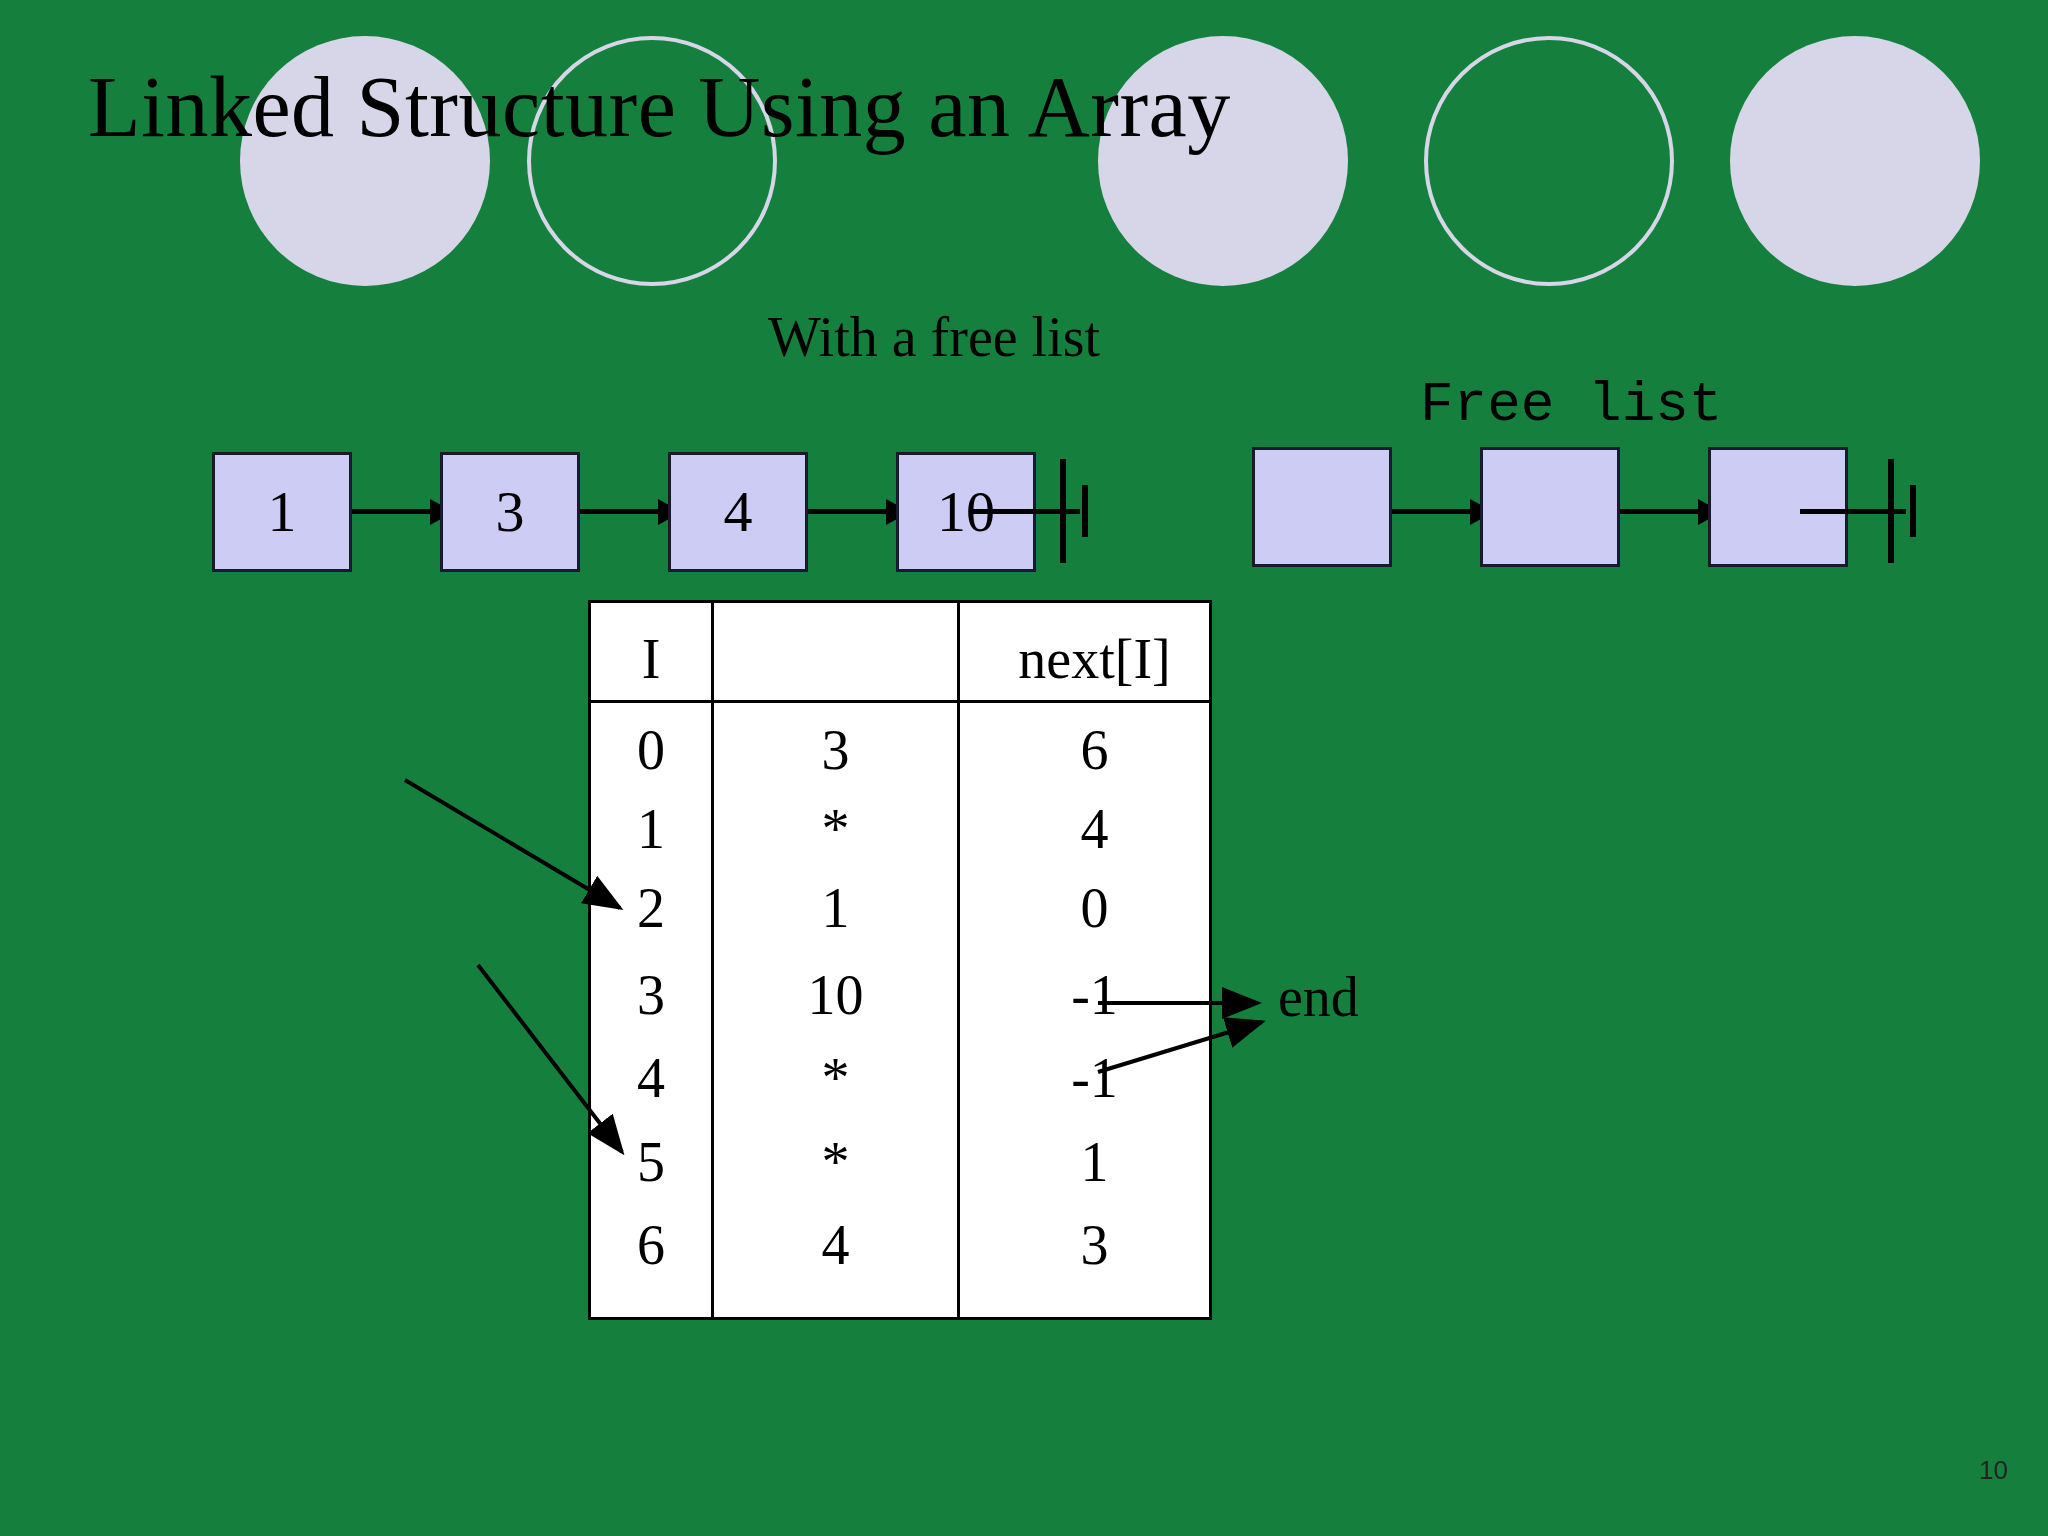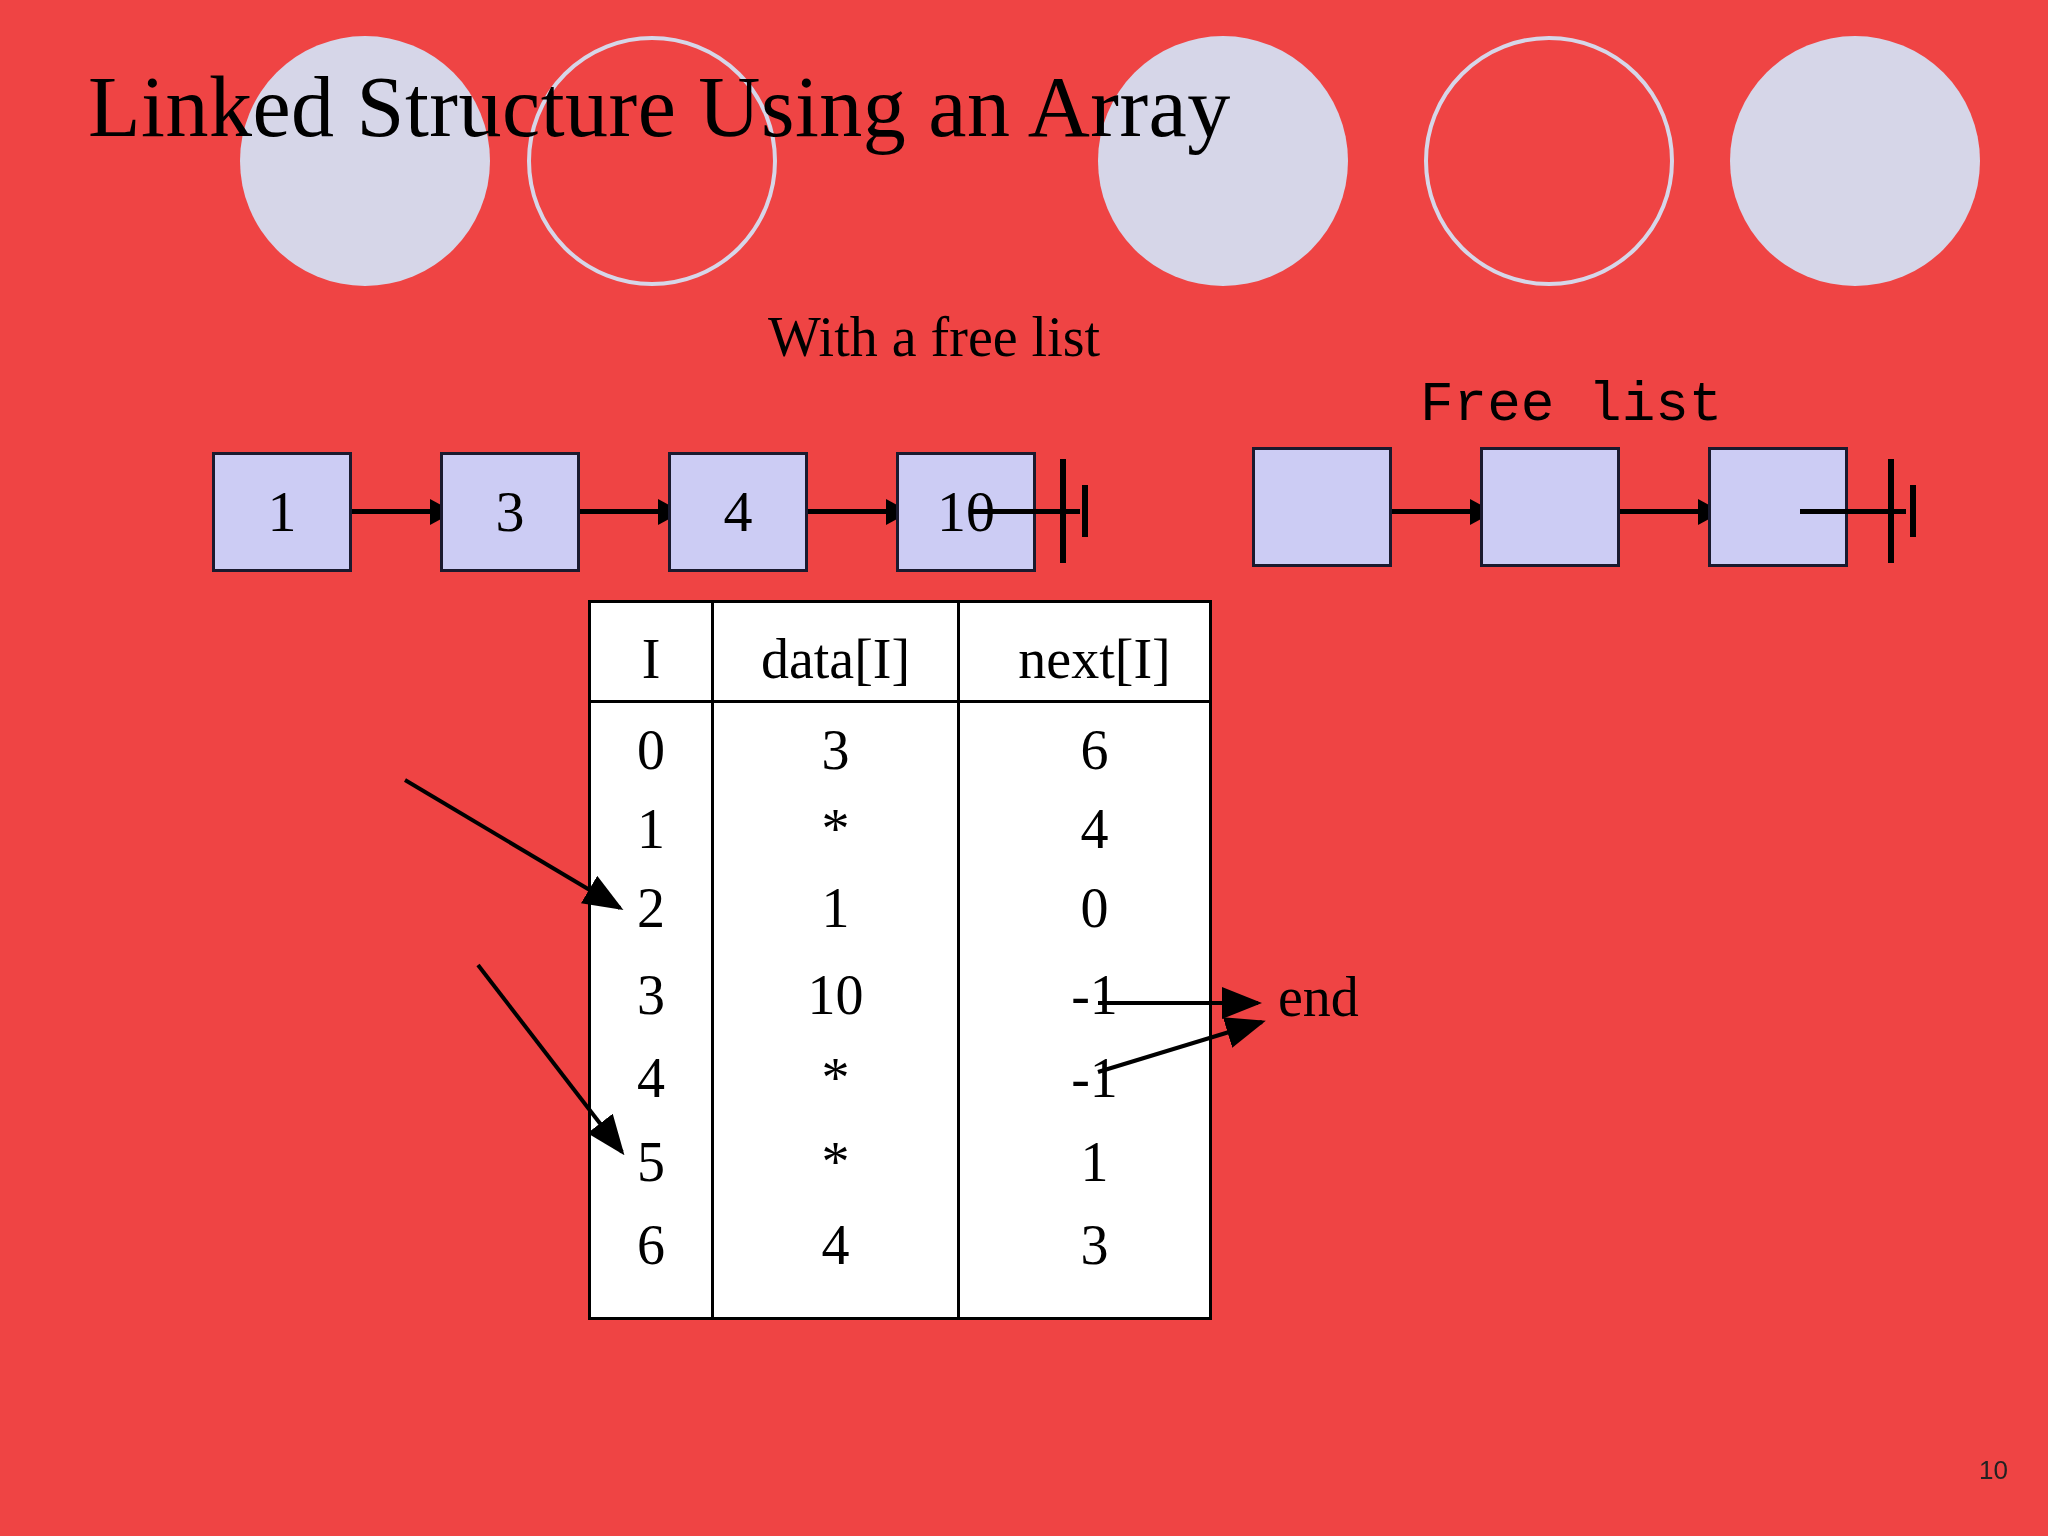--- a/index.html
+++ b/index.html
@@ -4,21 +4,21 @@
 <style>
   html, body {
     margin: 0;
     padding: 0;
     background: #ffffff;
   }
   #slide {
     position: relative;
     width: 2048px;
     height: 1536px;
-    background: #ef4444;
+    background: #15803d;
     overflow: hidden;
     font-family: "Liberation Serif", "DejaVu Serif", serif;
     color: #000000;
   }
 
   
   .deco {
     position: absolute;
     border-radius: 50%;
     pointer-events: none;
@@ -222,21 +222,20 @@
       <div class="tbl-cell" style="top:119px;">0</div>
       <div class="tbl-cell" style="top:198px;">1</div>
       <div class="tbl-cell" style="top:277px;">2</div>
       <div class="tbl-cell" style="top:364px;">3</div>
       <div class="tbl-cell" style="top:447px;">4</div>
       <div class="tbl-cell" style="top:531px;">5</div>
       <div class="tbl-cell" style="top:614px;">6</div>
     </div>
 
     <div class="tbl-col" style="left:123px; width:243px;">
-      <div class="tbl-cell" style="top:28px;">data[I]</div>
       <div class="tbl-cell" style="top:119px;">3</div>
       <div class="tbl-cell" style="top:198px;">*</div>
       <div class="tbl-cell" style="top:277px;">1</div>
       <div class="tbl-cell" style="top:364px;">10</div>
       <div class="tbl-cell" style="top:447px;">*</div>
       <div class="tbl-cell" style="top:531px;">*</div>
       <div class="tbl-cell" style="top:614px;">4</div>
     </div>
 
     <div class="tbl-col" style="left:369px; width:269px;">

